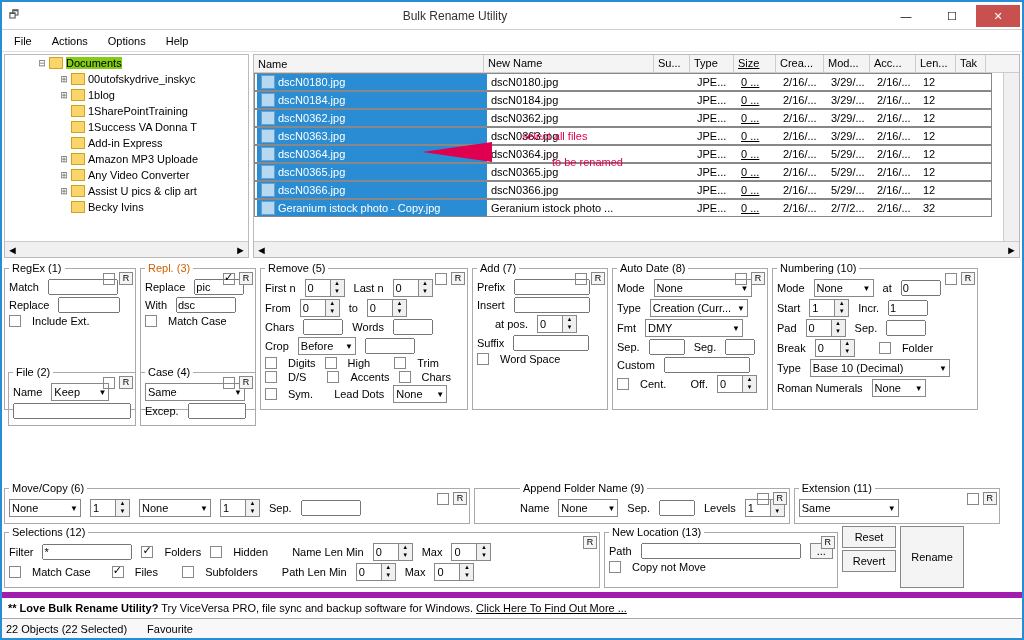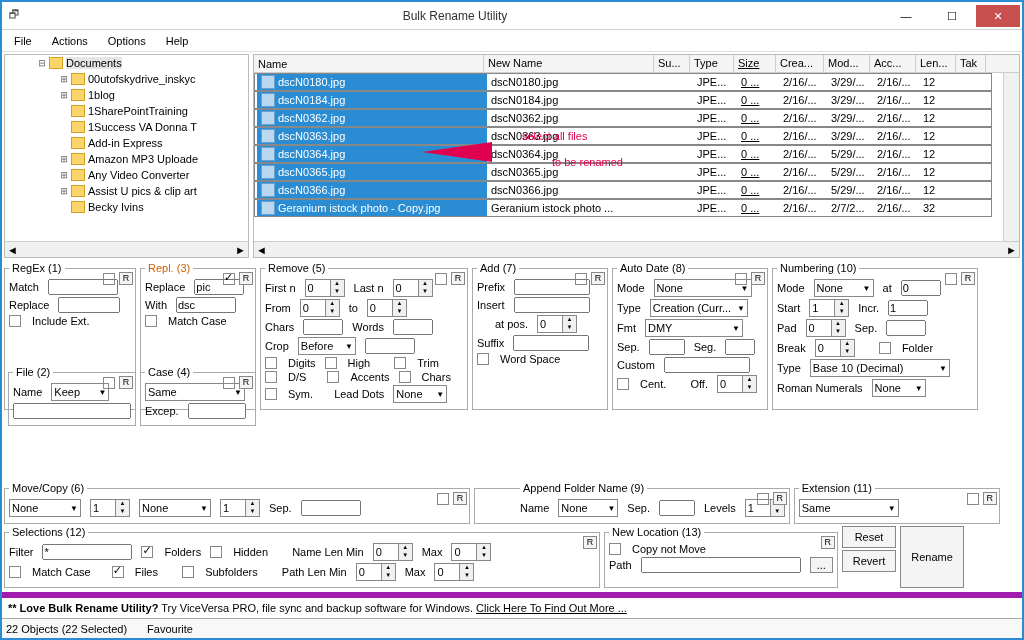--- a/index.html
+++ b/index.html
@@ -79,21 +79,21 @@
   <span>Options</span>
   <span>Help</span>
 </div>
 
 <div class="main">
   <div class="tree">
     <div id="tree-rows">
         <div class="tree-row indent1">
           <span class="tw">⊟</span>
           <span class="fld"></span>
-          <span style="background:#e5e5e5;">Documents</span>
+          <span style="background:#84cc16;">Documents</span>
         </div>
         <div class="tree-row indent2">
           <span class="tw">⊞</span>
           <span class="fld"></span>
           <span>00utofskydrive_inskyc</span>
         </div>
         <div class="tree-row indent2">
           <span class="tw">⊞</span>
           <span class="fld"></span>
           <span>1blog</span>
@@ -650,27 +650,27 @@
             </div>
           </div>
     </div>
   </fieldset>
   <fieldset style="width:219px;">
     <legend>New Location (13)</legend>
     <div class="tr">
           <span class="rb">R</span>
         </div>
     <div class="fld-row">
-          <span class="chk"></span>
-          <label>Copy not Move</label>
-        </div>
-    <div class="fld-row">
           <label>Path</label>
           <input class="inp" style="width: 160px;">
           <button class="btn" style="padding:1px 6px">...</button>
+        </div>
+    <div class="fld-row">
+          <span class="chk"></span>
+          <label>Copy not Move</label>
         </div>
   </fieldset>
   <div style="display:flex; flex-direction:column; gap:2px;">
     <button class="btn">Reset</button>
     <button class="btn">Revert</button>
   </div>
   <button class="btn" style="padding:12px 10px;">Rename</button>
 </div>
 </div>
 

